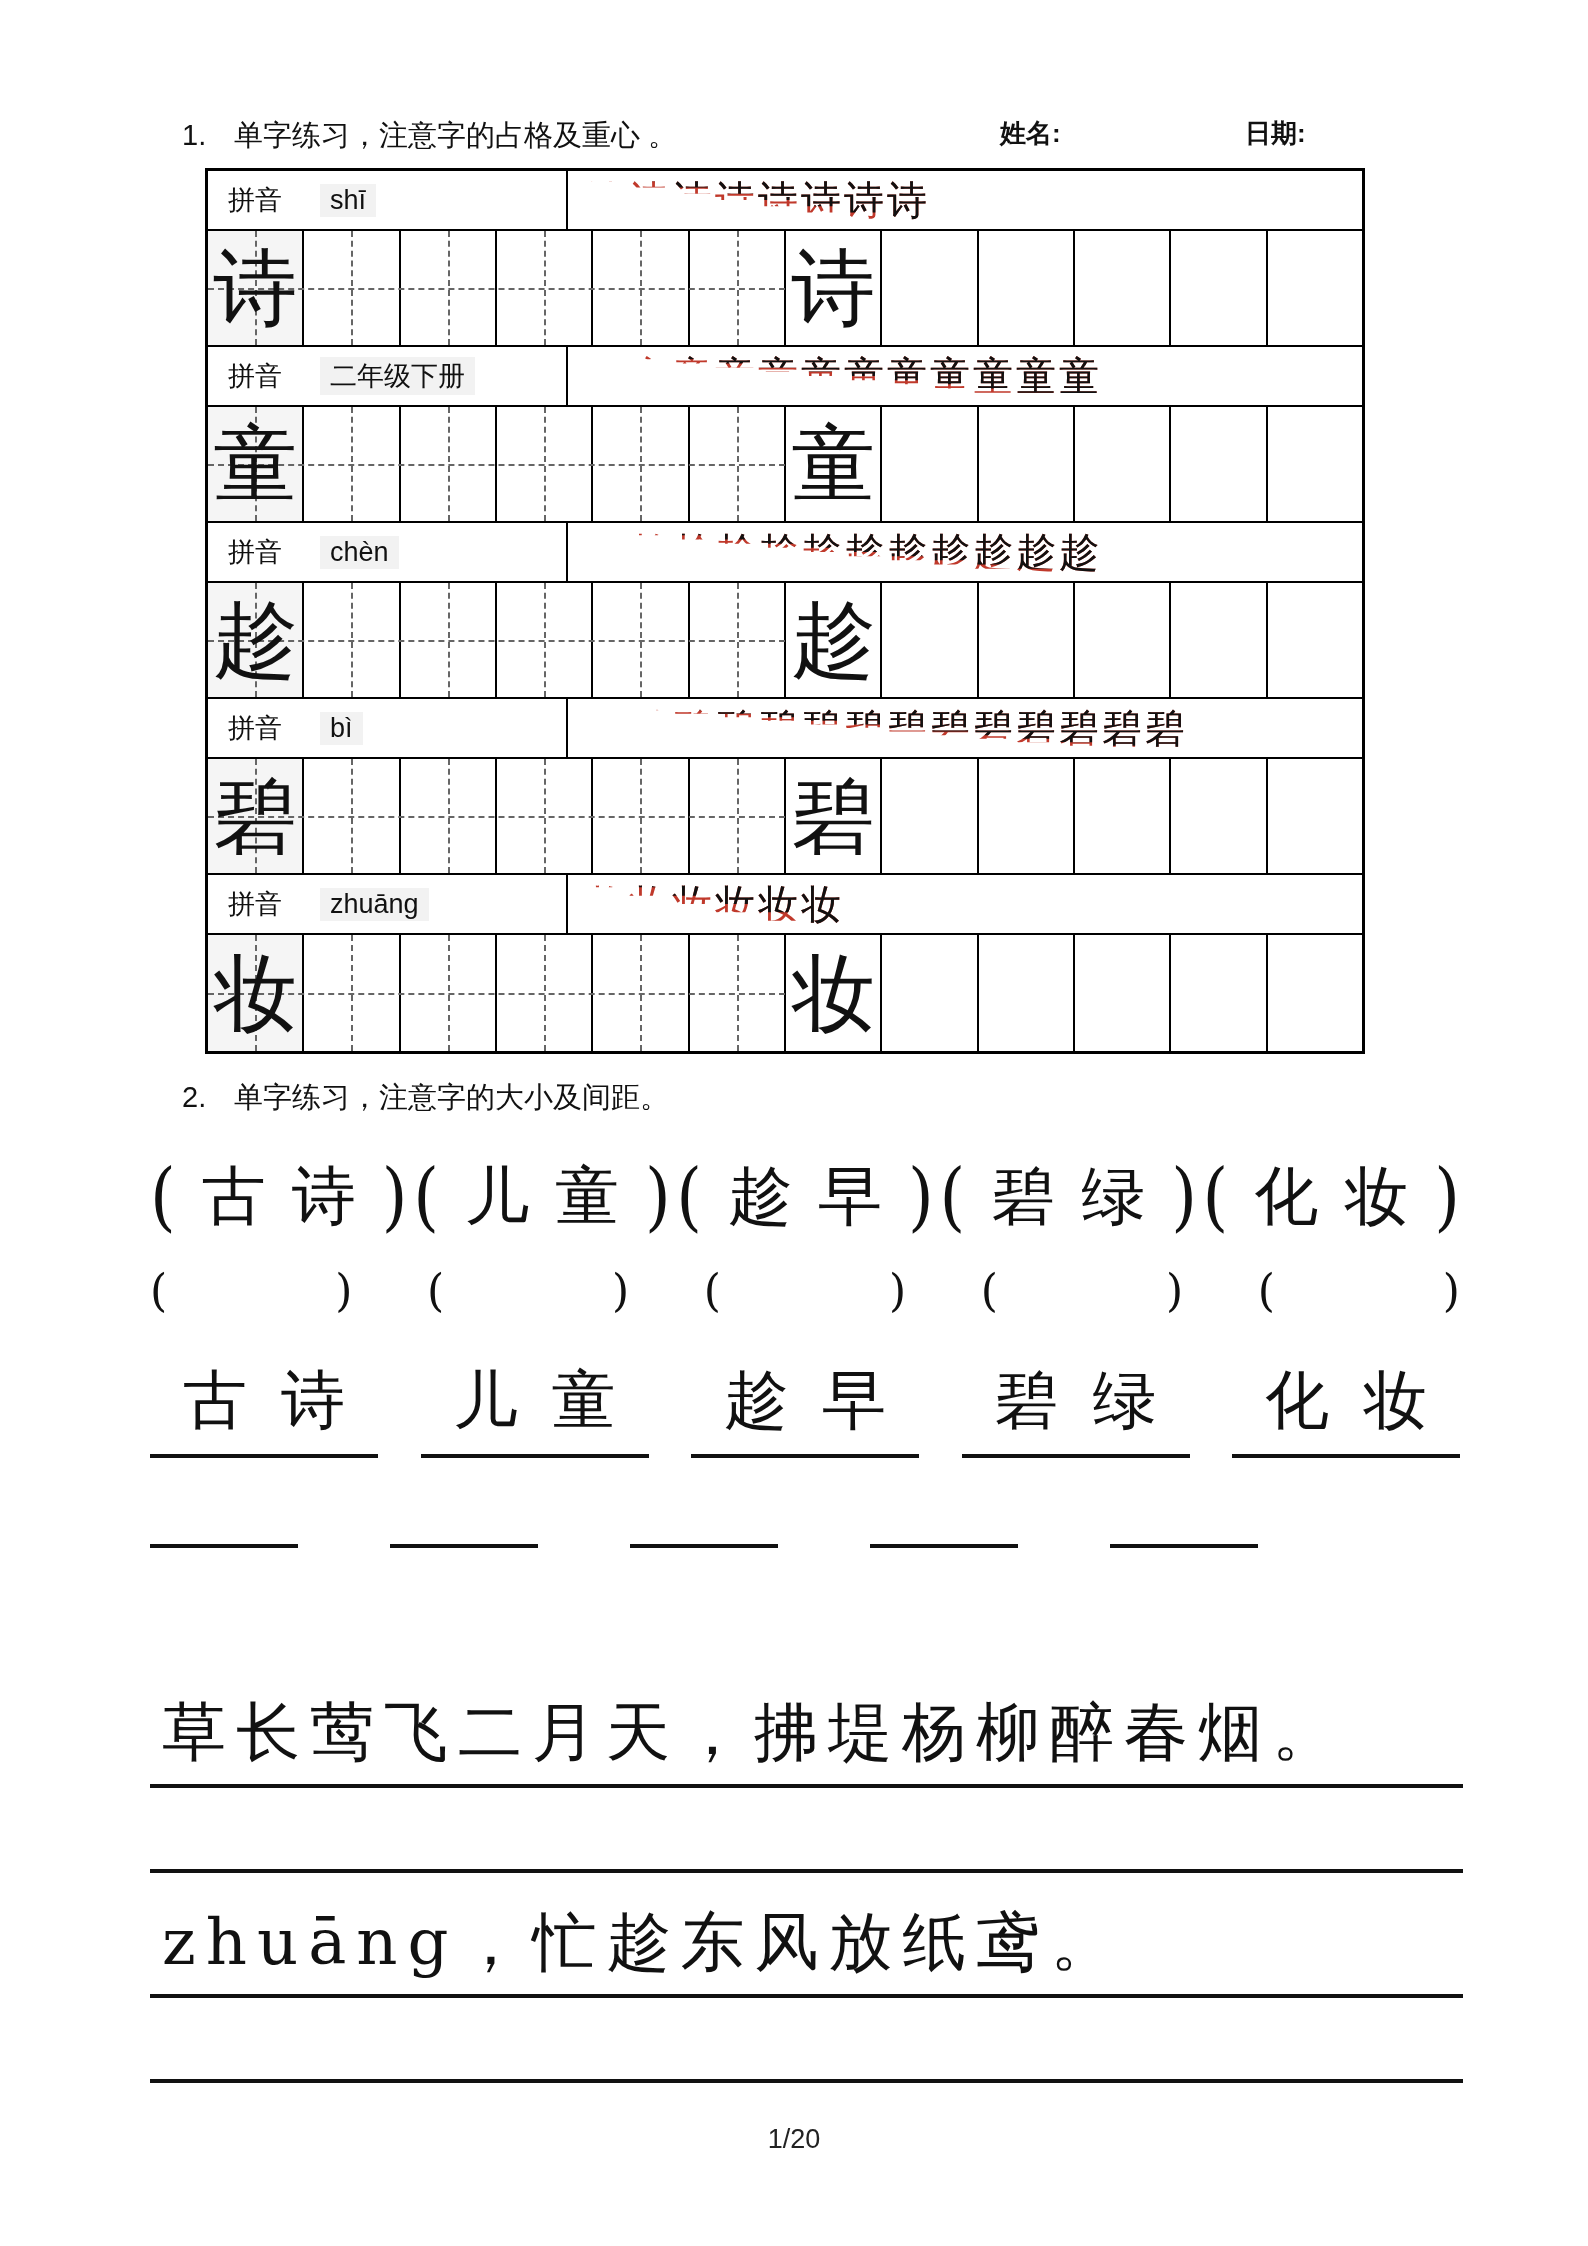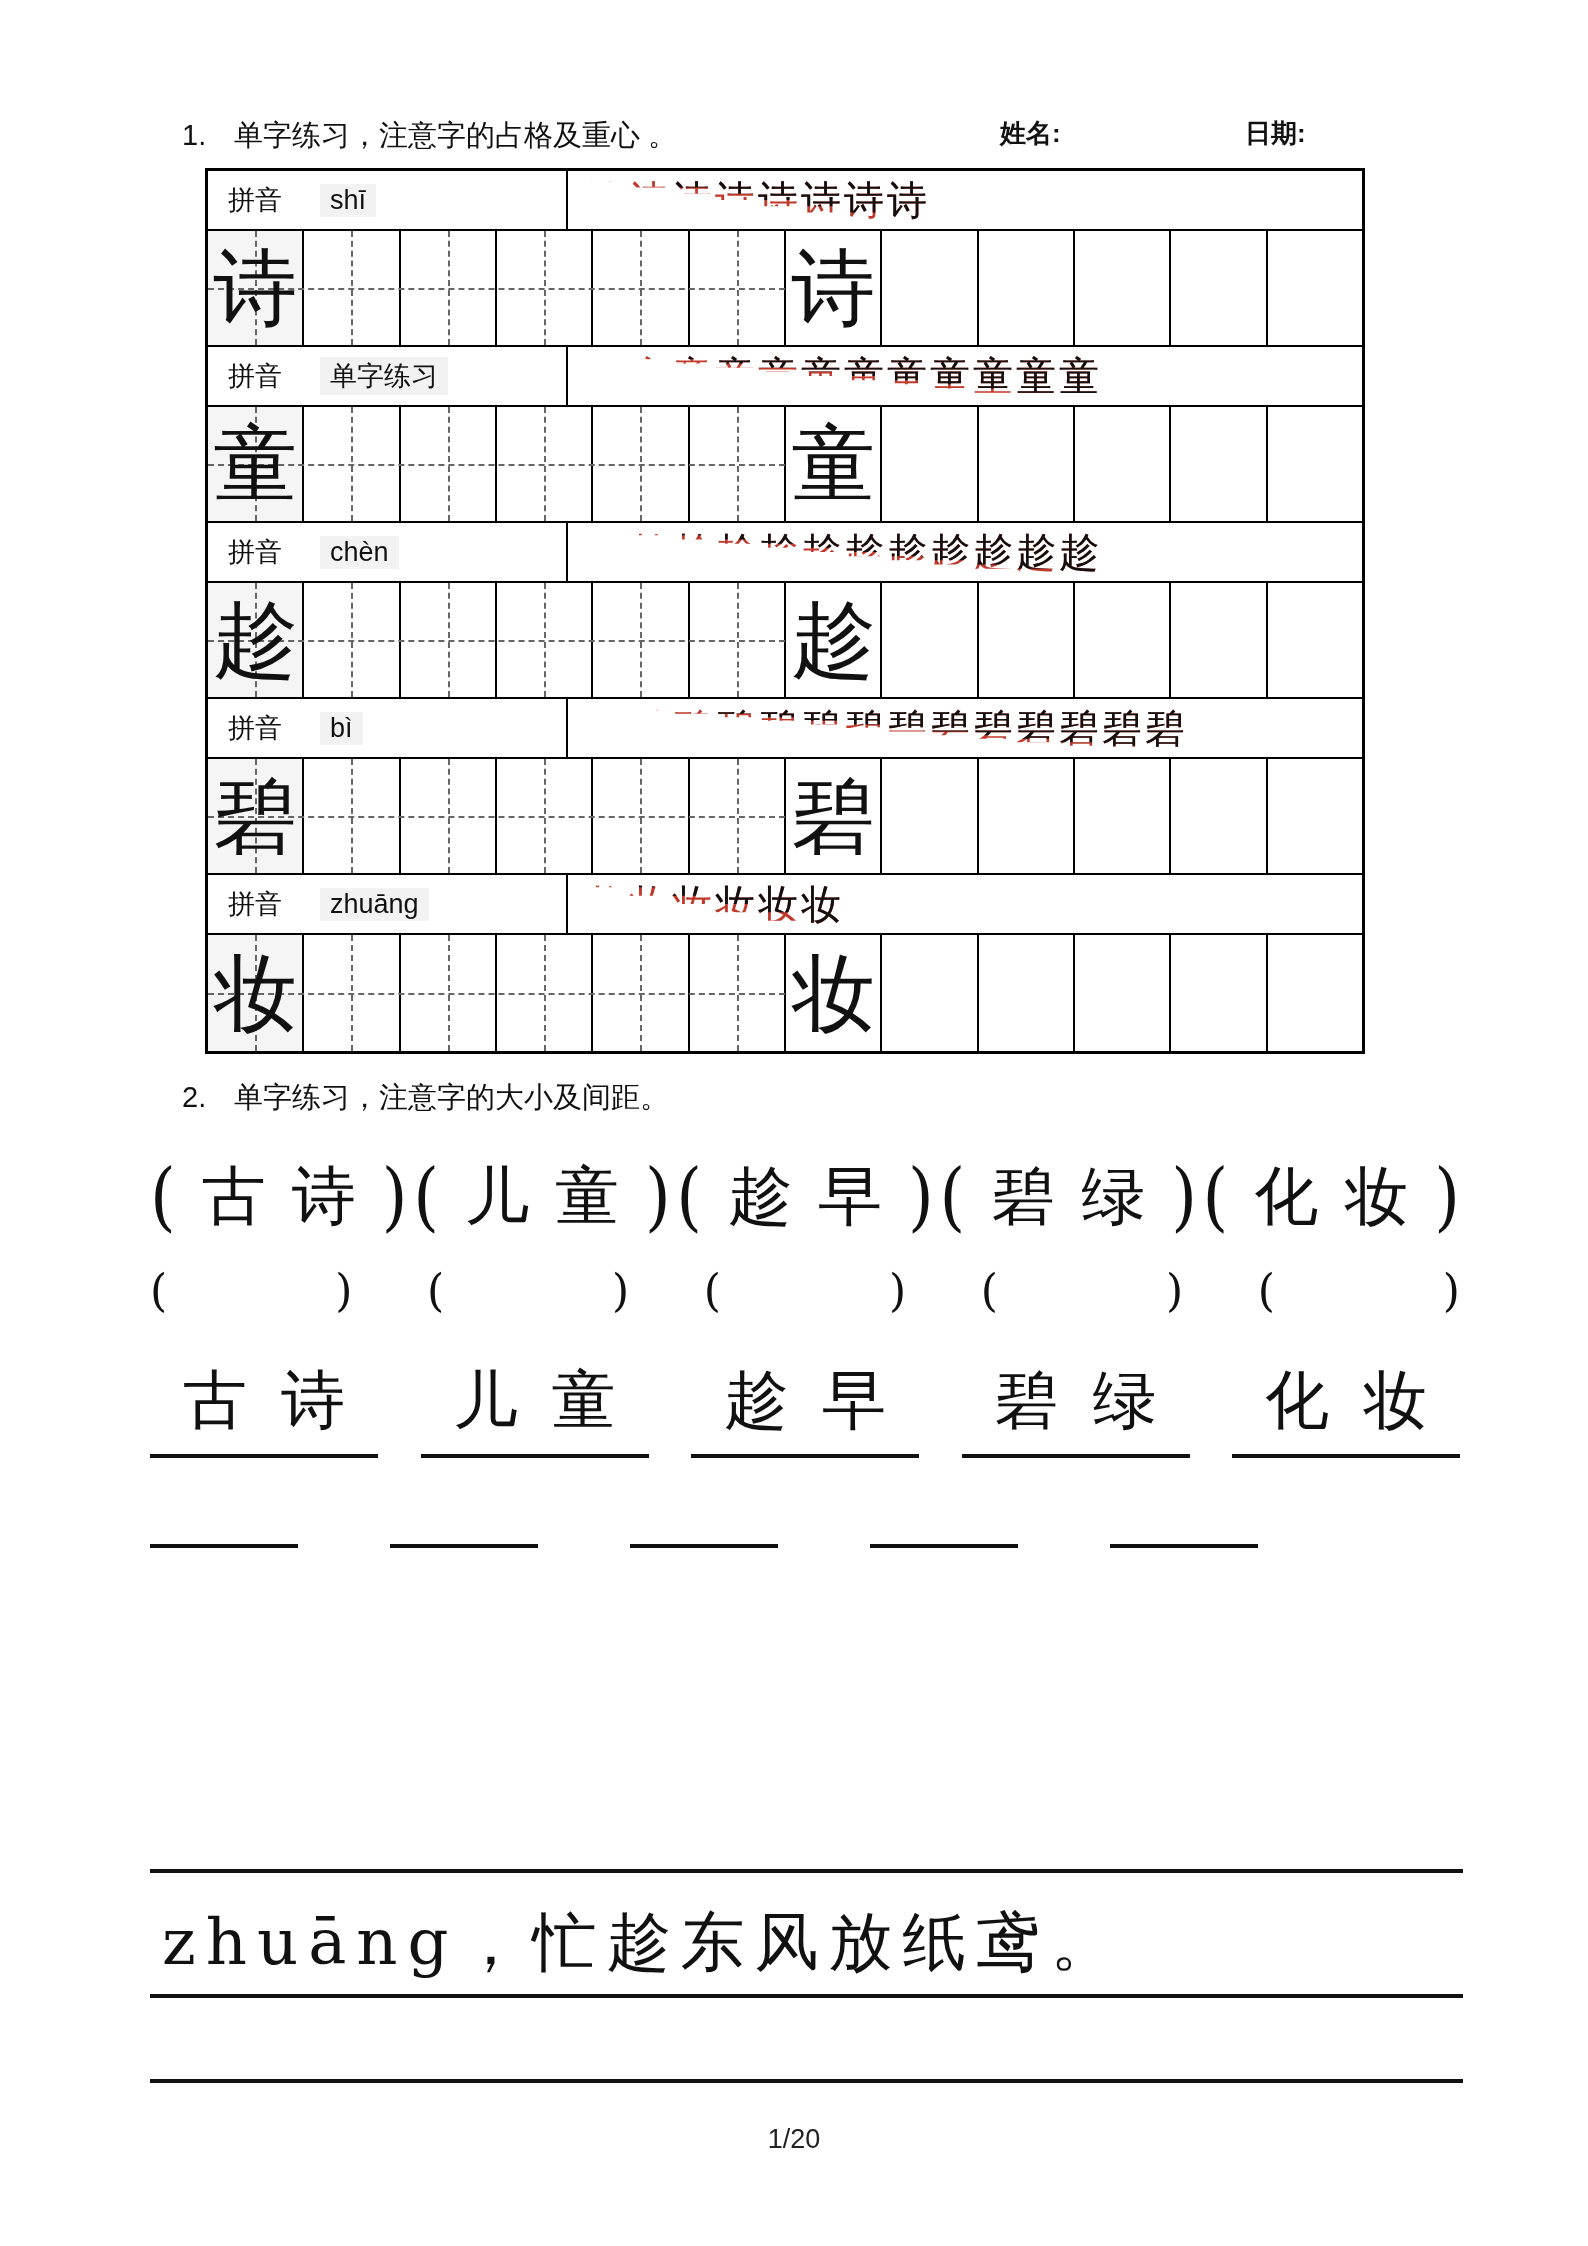--- a/index.html
+++ b/index.html
@@ -186,21 +186,21 @@
           <div class="g-cell"></div>
           <div class="g-cell"></div>
           <div class="g-cell"></div>
           <div class="g-cell"></div>
         </div>
       </div>
       <div class="char-block">
         <div class="p-row">
           <div class="p-label">
             <span>拼音</span>
-            <span class="pv">单字练习</span>
+            <span class="pv">二年级下册</span>
           </div>
           <div class="p-strokes">
             <span class="step">
               <span class="s-red" style="clip-path: inset(0px 0px 91.7%);">童</span>
               <span class="s-black" style="clip-path: inset(0px 0px 100%);">童</span>
             </span>
             <span class="step">
               <span class="s-red" style="clip-path: inset(0px 0px 83.3%);">童</span>
               <span class="s-black" style="clip-path: inset(0px 0px 91.7%);">童</span>
             </span>
@@ -566,19 +566,20 @@
     </div>
   <div class="flex-row" id="blank-shorts">
       <span class="short-line"></span>
       <span class="short-line"></span>
       <span class="short-line"></span>
       <span class="short-line"></span>
       <span class="short-line"></span>
     </div>
 
 
+  <div class="sentence-block" id="sentence-1">草长莺飞二月天，拂堤杨柳醉春烟。</div>
   <div class="blank-line" id="blank-line-1"></div>
   <div class="sentence-block" id="sentence-2">zhuāng，忙趁东风放纸鸢。</div>
   <div class="blank-line" id="blank-line-2"></div>
 
   <div class="footer">1/20</div>
 
 </div>
 
 </body></html>

